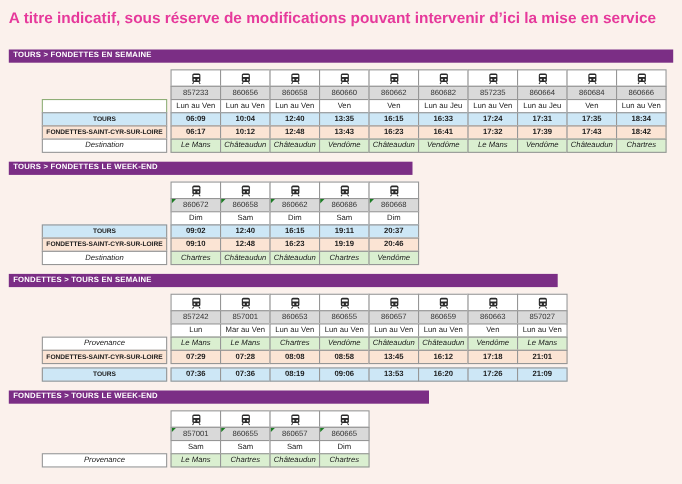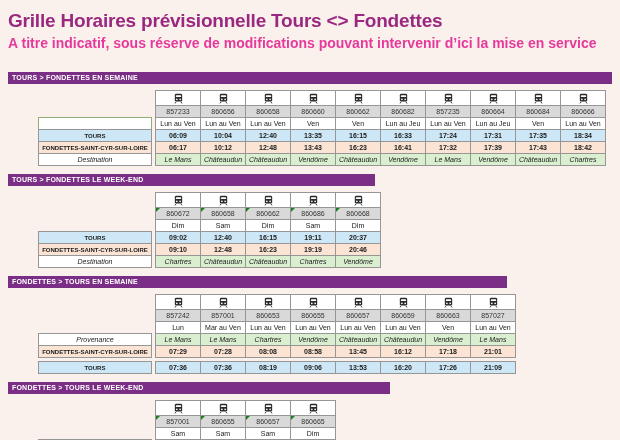--- a/index.html
+++ b/index.html
@@ -55,21 +55,20 @@
     position:absolute;left:0;top:0;width:0;height:0;
     border-top:4px solid var(--corner-marker-green,#1c7c24);
     border-right:4px solid transparent;
   }
   .ticon{display:flex;align-items:center;justify-content:center;line-height:0}
 </style>
 </head>
 <body>
 
 <div class="pagepad">
-  <div class="title">Grille Horaires prévisionnelle Tours &lt;&gt; Fondettes</div>
   <div class="subtitle">A titre indicatif, sous réserve de modifications pouvant intervenir d’ici la mise en service</div>
   <div id="tables-area">
       <div class="tblock">
         <div class="secbar" style="width: 604px;"><span>TOURS &gt; FONDETTES EN SEMAINE</span></div>
         <div class="grid">
           <div class="row iconrow">
             <div class="sp"></div>
             <div class="cell ">
               <span class="ticon">
                 <svg width="11" height="11" viewBox="0 0 12 12">

